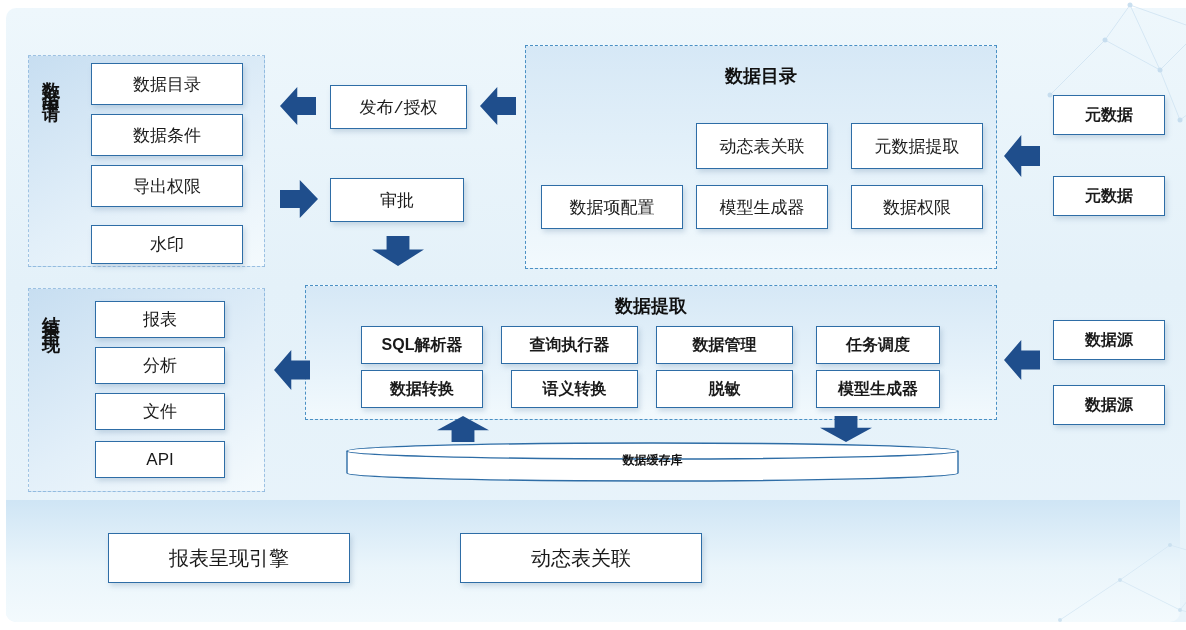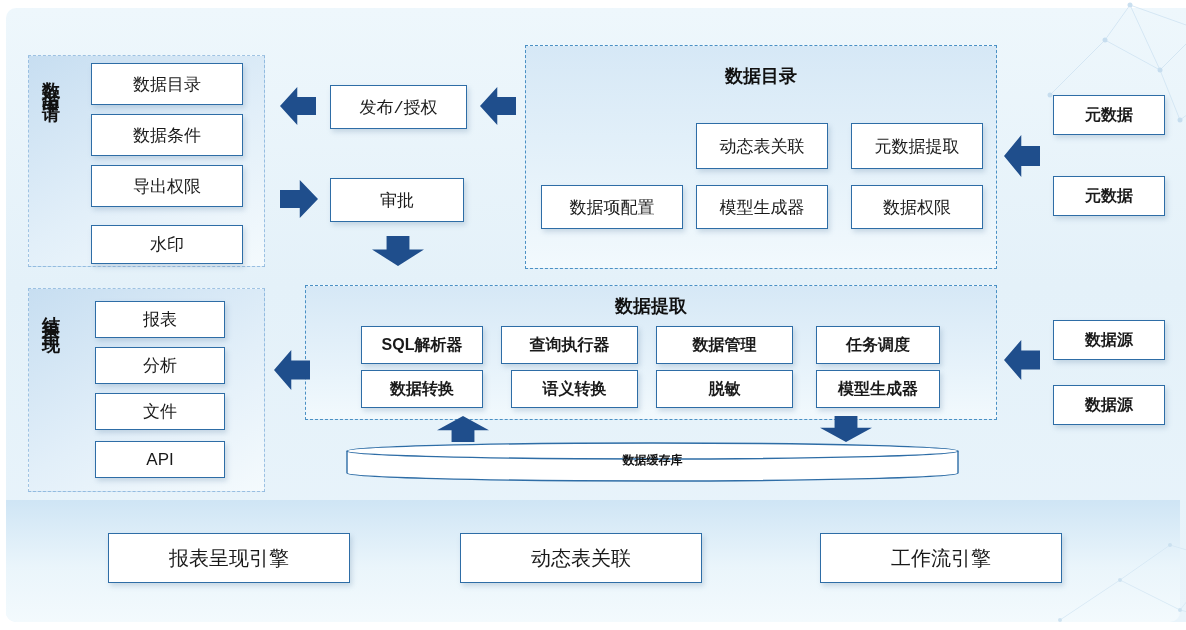--- a/index.html
+++ b/index.html
@@ -140,21 +140,20 @@
   <div class="cylinder">
     <svg width="615" height="44">
       <path d="M2,11 a305.5,8 0 0,1 611,0 v22 a305.5,8 0 0,1 -611,0 z" fill="#ffffff" stroke="#2e6da6" stroke-width="1.4"></path>
       <path d="M2,11 a305.5,8 0 0,0 611,0" fill="none" stroke="#2e6da6" stroke-width="1.4"></path>
     </svg>
     <div class="label">数据缓存库</div>
   </div>
 
   <div class="box engine" style="left:108px; top:533px; width:240px; height:48px;">报表呈现引擎</div>
   <div class="box engine" style="left:460px; top:533px; width:240px; height:48px;">动态表关联</div>
-  <div class="box engine" style="left:820px; top:533px; width:240px; height:48px;">工作流引擎</div>
 
   <div class="arrow left" style="left:280px; top:87px;  width:36px; height:38px;"></div>
   <div class="arrow left" style="left:480px; top:87px;  width:36px; height:38px;"></div>
   <div class="arrow right" style="left:280px; top:180px; width:38px; height:38px;"></div>
   <div class="arrow down" style="left:372px; top:236px; width:52px; height:30px;"></div>
   <div class="arrow left" style="left:1004px; top:135px; width:36px; height:42px;"></div>
   <div class="arrow left" style="left:274px; top:350px; width:36px; height:40px;"></div>
   <div class="arrow left" style="left:1004px; top:340px; width:36px; height:40px;"></div>
   <div class="arrow up" style="left:437px; top:416px; width:52px; height:26px;"></div>
   <div class="arrow down" style="left:820px; top:416px; width:52px; height:26px;"></div>

